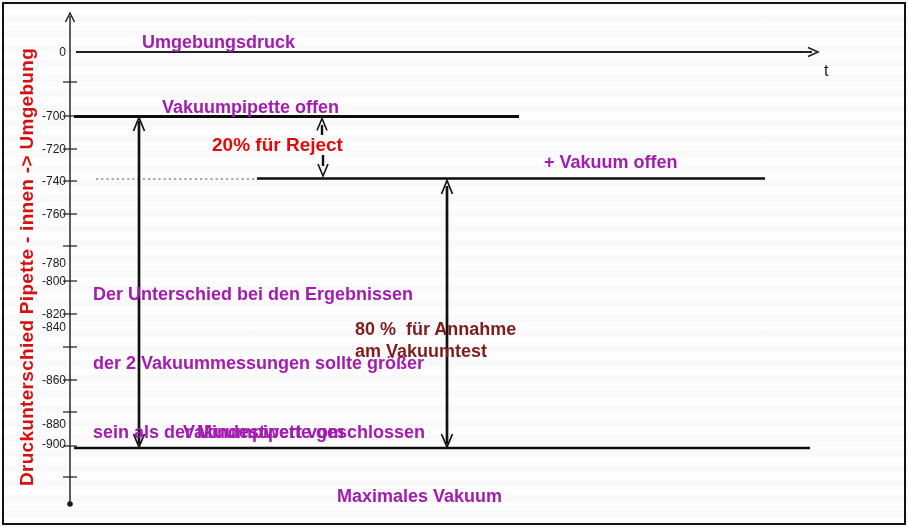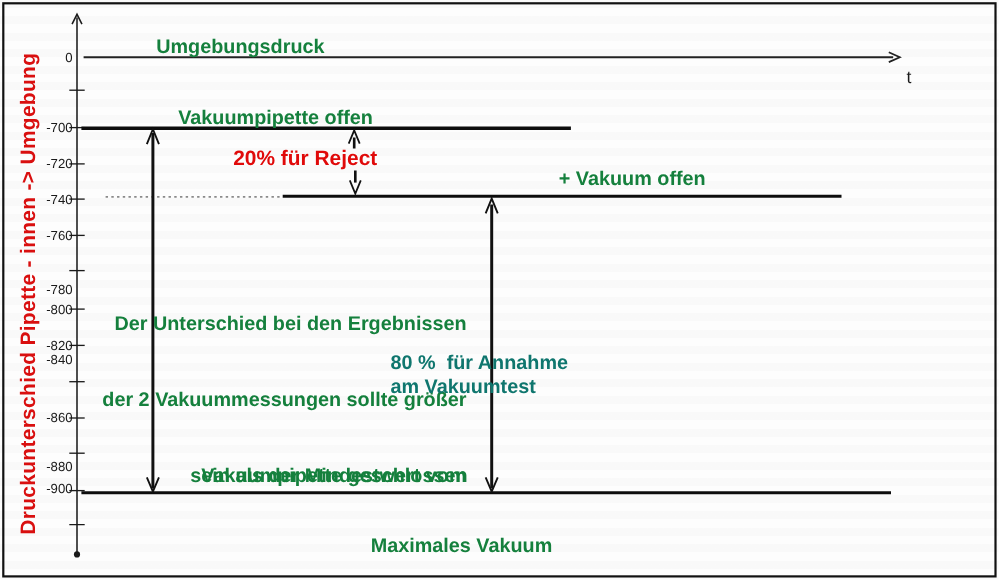--- a/index.html
+++ b/index.html
@@ -9,23 +9,23 @@
     font-family:"Liberation Sans", sans-serif;
   }
   .canvas::before { 
     content:""; position:absolute; inset:0;
     background:repeating-linear-gradient(180deg, rgba(0,0,0,0.014) 0 7px, rgba(0,0,0,0) 7px 15px);
     pointer-events:none;
   }
   .frame { position:absolute; left:2px; top:2px; right:2px; bottom:2px; border:2px solid #111; }
   svg { position:absolute; left:0; top:0; }
   .lbl { position:absolute; font-weight:bold; white-space:pre; line-height:1.1; }
-  .blue  { color:#15803d;text-align:right; }
+  .blue  { color:#a21caf; }
   .red   { color:#e00a0a; }
-  .green { color:#0f766e; }
+  .green { color:#7f1d1d; }
   .ink   { color:#1a1a1a; font-weight:normal; }
   .tick {
     position:absolute; left:24px; width:42px; text-align:right;
     font-size:12px; color:#1a1a1a; white-space:nowrap;
   }
   .ylabel {
     position:absolute; left:16px; top:508px; width:482px;
     transform:rotate(-90deg); transform-origin:0 0;
     text-align:center; font-size:19px; font-weight:bold; color:#d90f0f;
     white-space:nowrap; letter-spacing:0.3px;
@@ -97,21 +97,21 @@
   <div class="tick" style="top:320px;">-840</div>
   <div class="tick" style="top:373px;">-860</div>
   <div class="tick" style="top:405px;margin-top:12px;">-880</div>
   <div class="tick" style="top:437px;">-900</div>
 
   <div class="lbl ink" style="left:824px; top:62px; font-size:16px;">t</div>
 
   <div class="lbl blue" style="left:142px; top:33px; font-size:18px;">Umgebungsdruck</div>
   <div class="lbl blue" style="left:142px; top:98px; font-size:18px;margin-left:20px;">Vakuumpipette offen</div>
   <div class="lbl red" style="left:212px; top:135px; font-size:19px;">20% für Reject</div>
-  <div class="lbl blue" style="left:508px; top:153px; font-size:18px;">+ Vakuum offen</div>
+  <div class="lbl blue" style="left:544px; top:153px; font-size:18px;">+ Vakuum offen</div>
 
   <div class="lbl blue note" style="left:93px; top:237px; font-size:18px; line-height:23px;">
     <div>Der Unterschied bei den Ergebnissen</div>
     <div>der 2 Vakuummessungen sollte größer</div>
     <div>sein als der Mindestwert vom</div>
   </div>
 
   <div class="lbl green" style="left:355px; top:320px; font-size:18px;">80 %  für Annahme</div>
   <div class="lbl green" style="left:355px; top:342px; font-size:18px;">am Vakuumtest</div>
 

